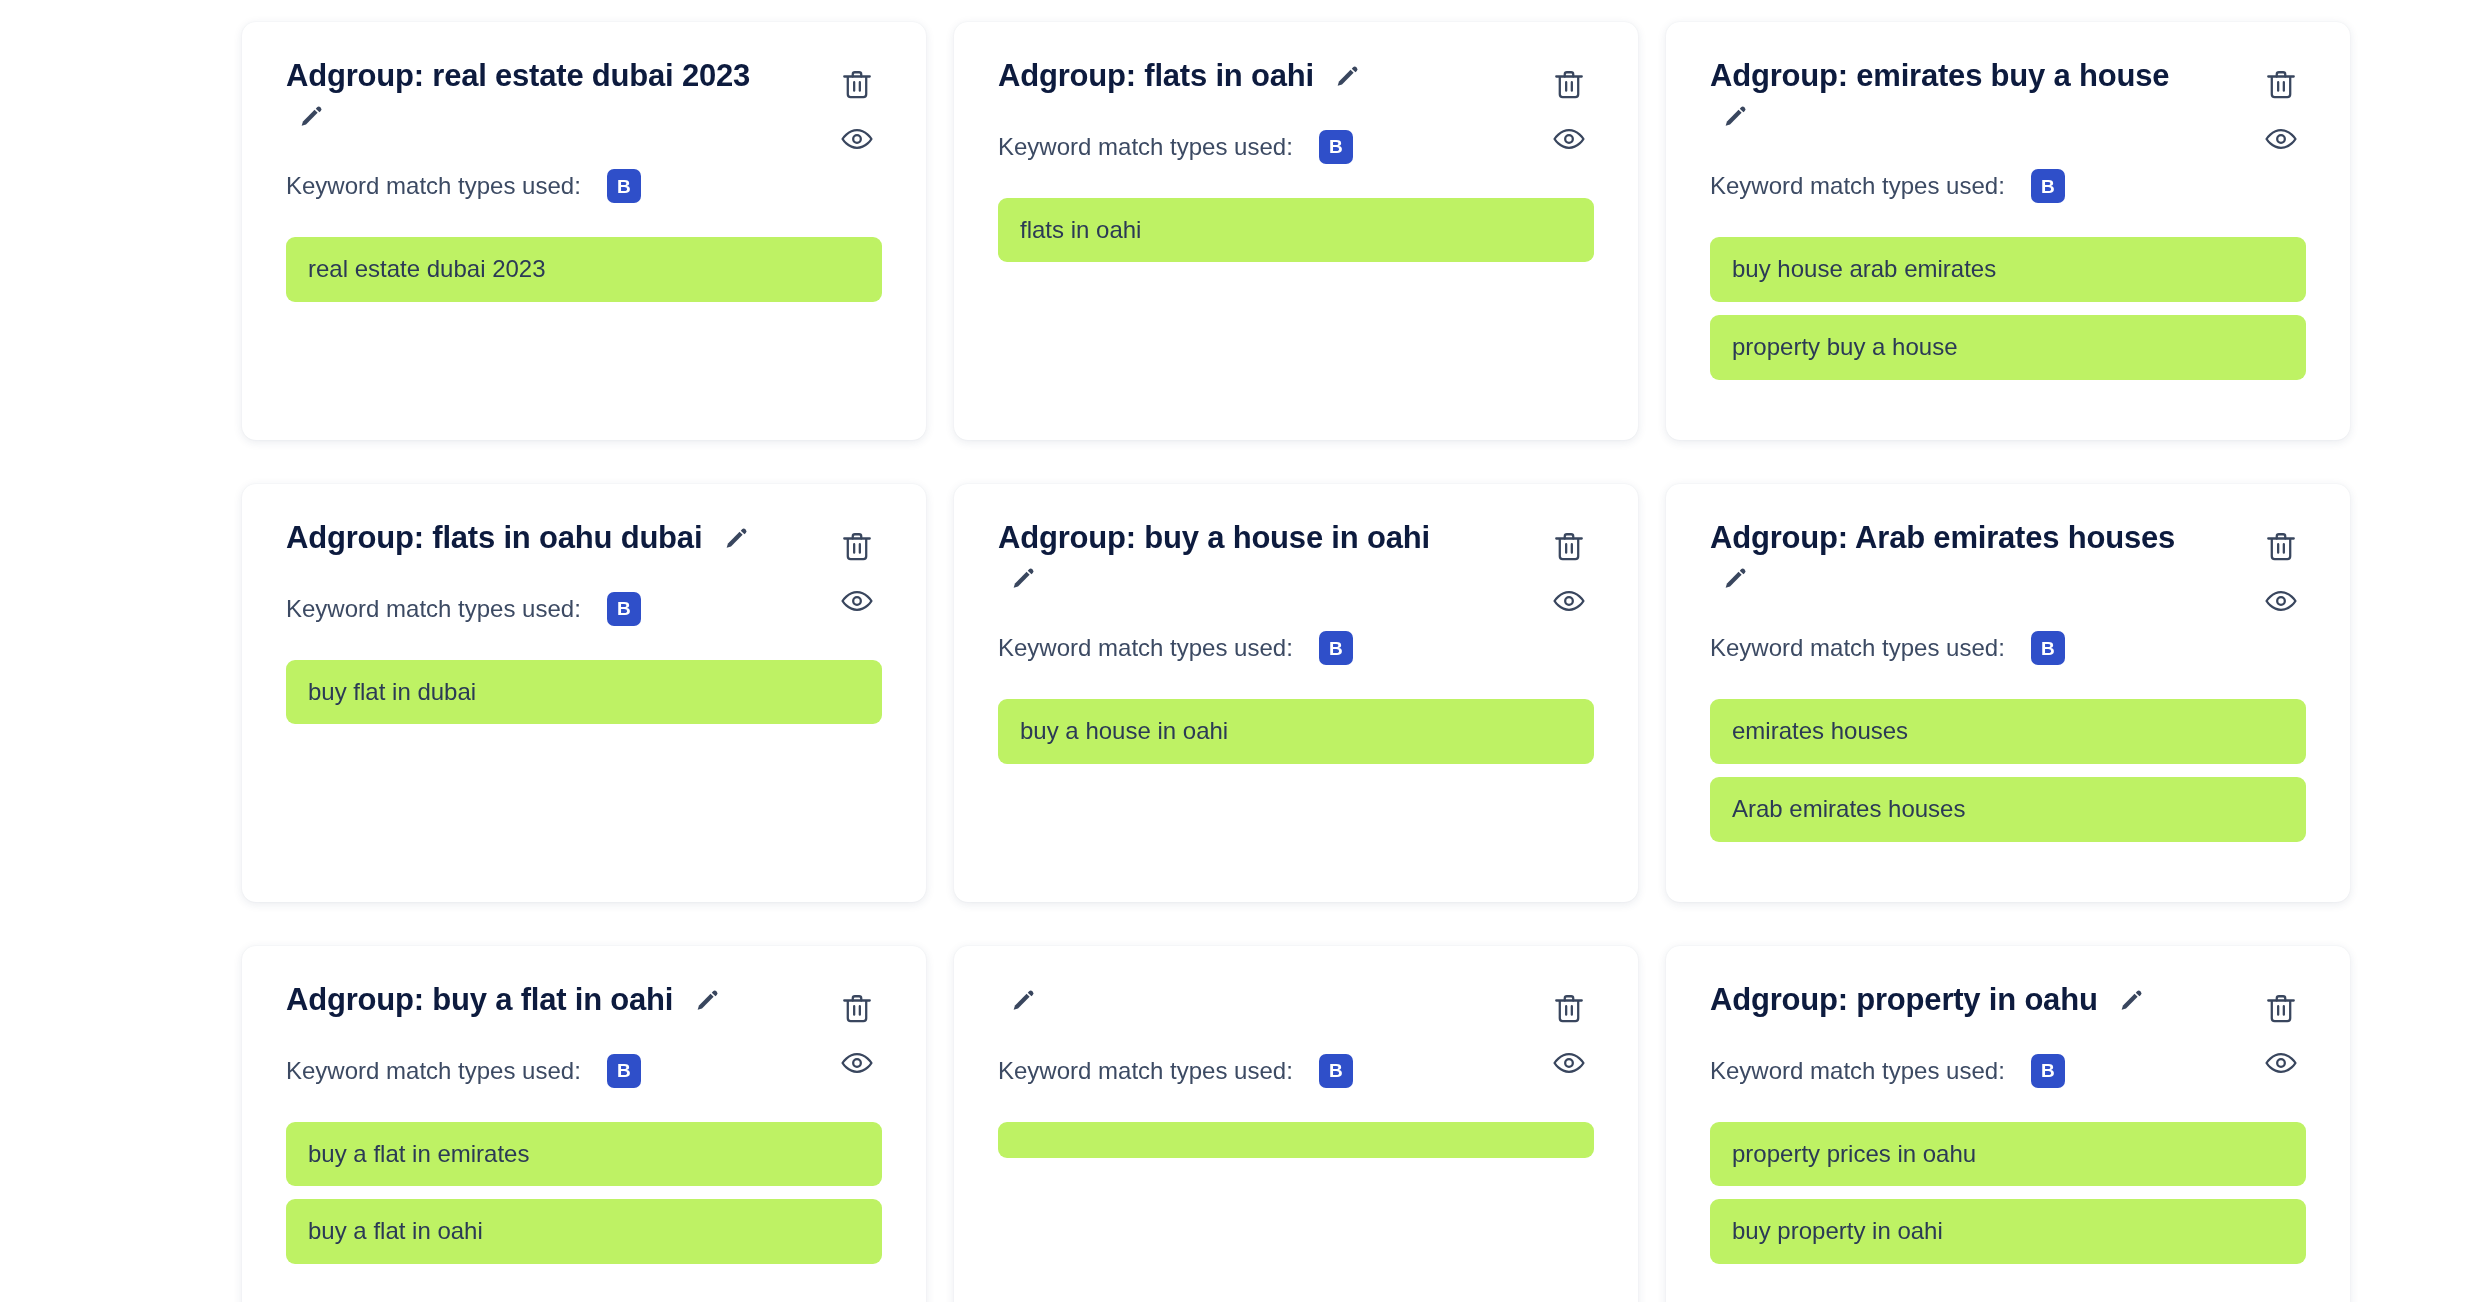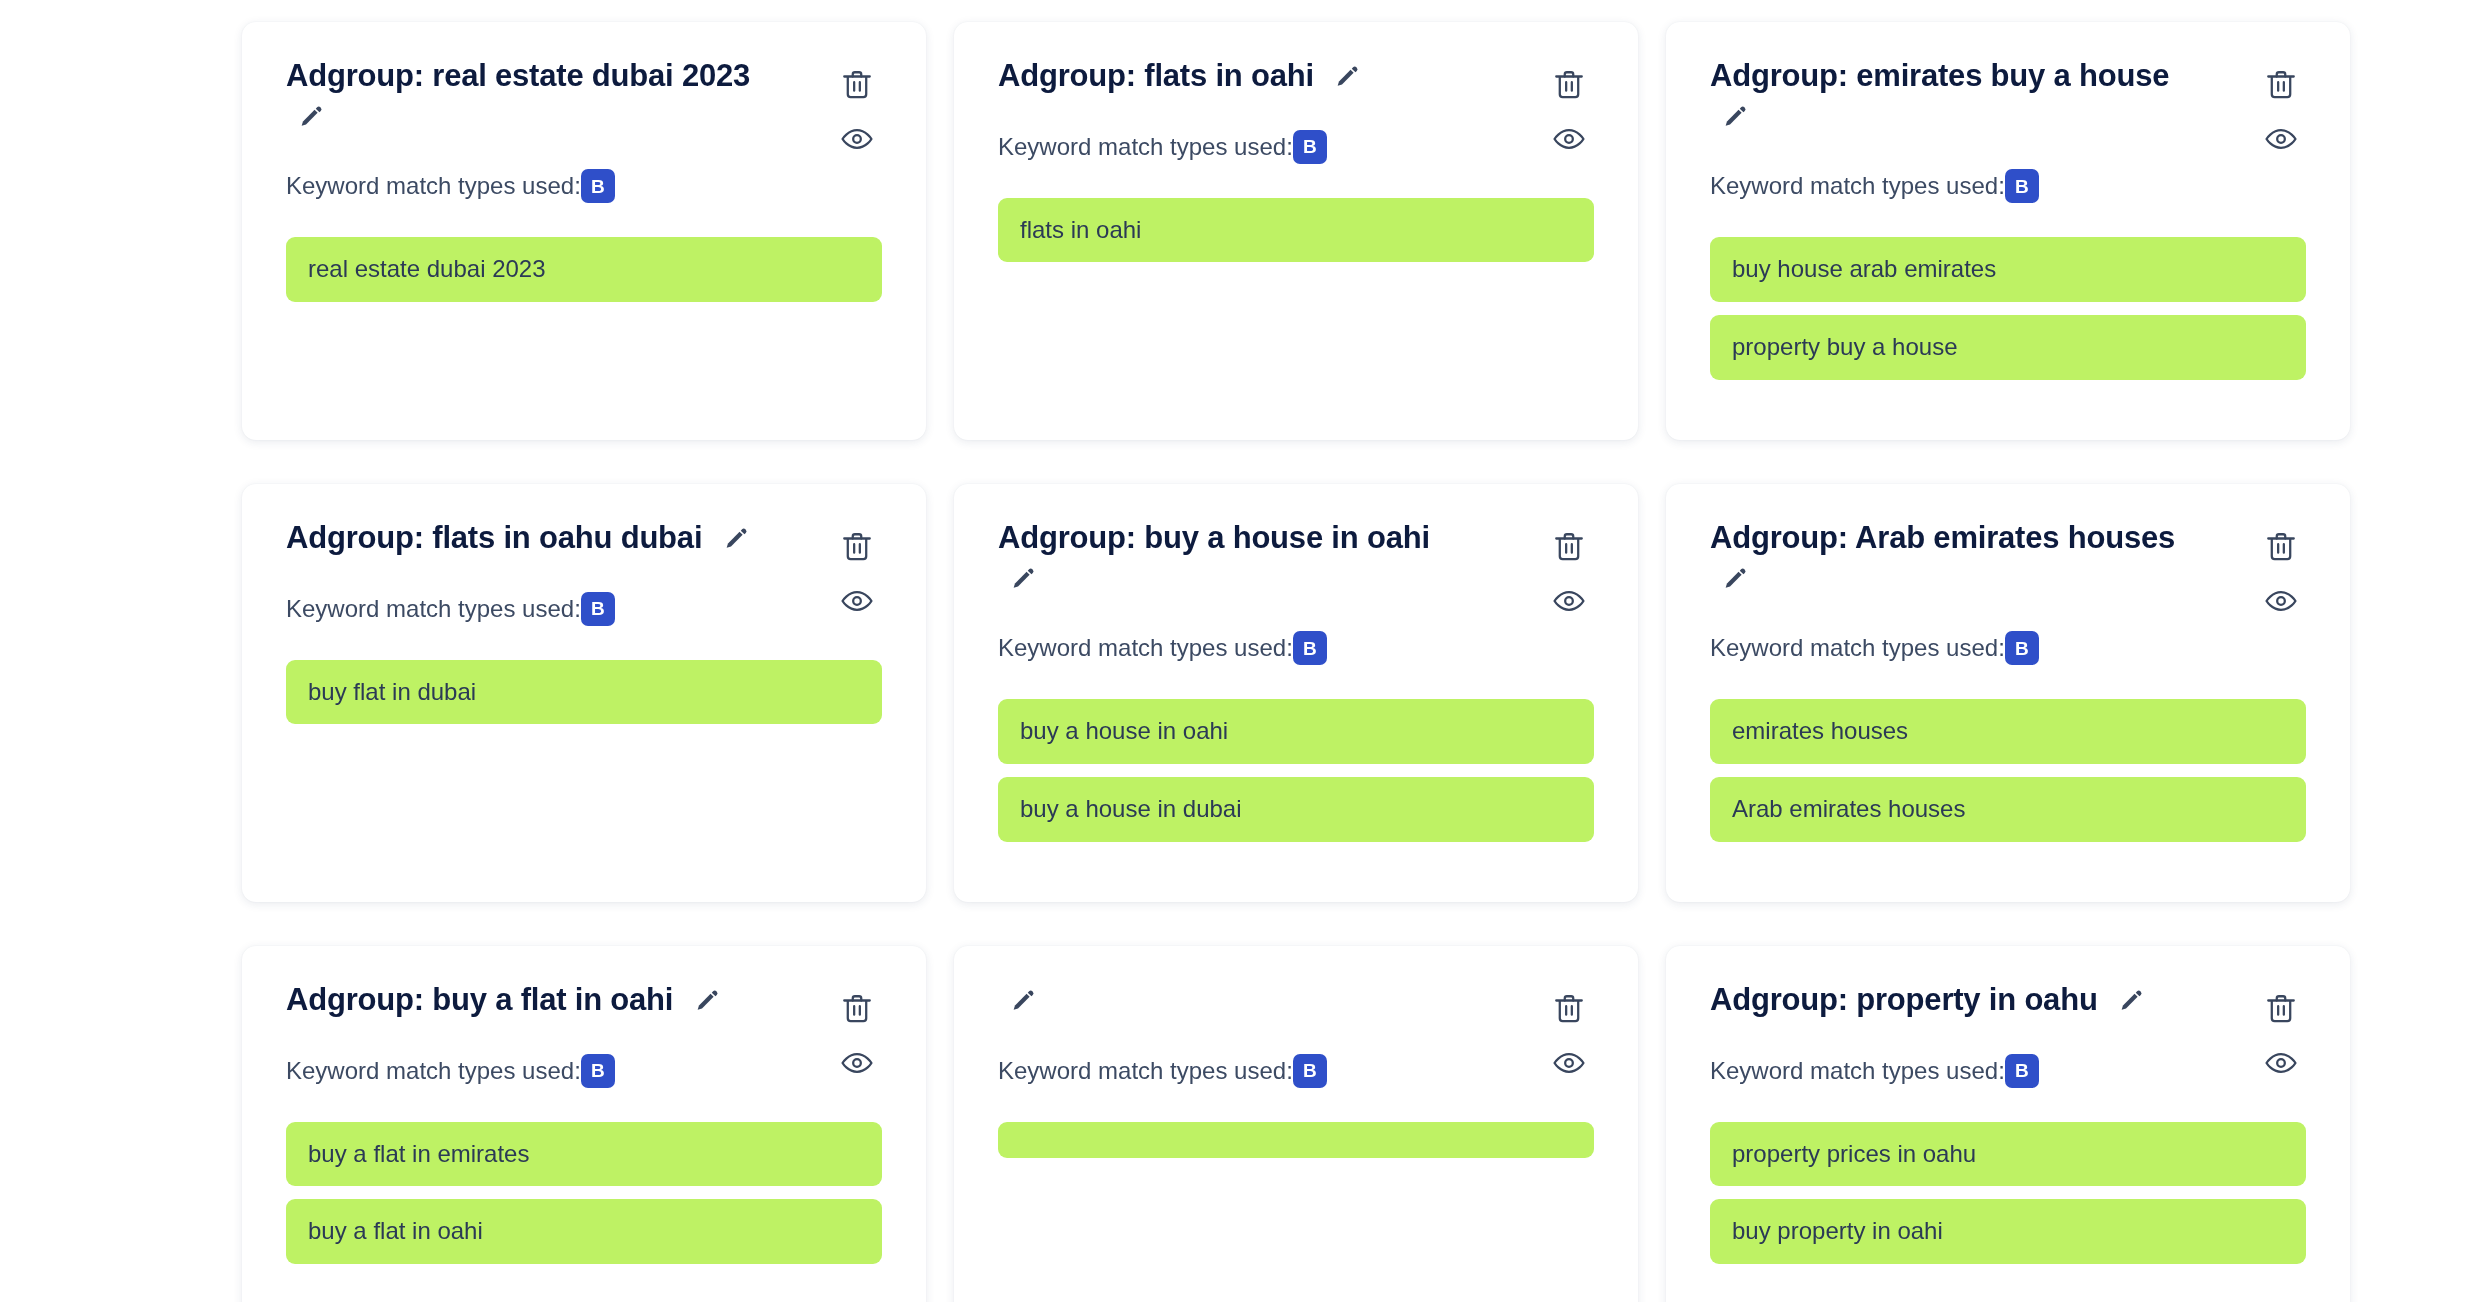--- a/index.html
+++ b/index.html
@@ -66,21 +66,21 @@
     display: inline-block;
     vertical-align: -3px;
     margin-left: 12px;
     cursor: pointer;
   }
   .pencil svg { display:block; }
 
   .match-row {
     display: flex;
     align-items: center;
-    gap: 0;
+    gap: 26px;
     margin-top: 34px;
   }
   .match-label {
     font-size: 24px;
     color: #3c4a63;
     line-height: 1;
   }
   .badge {
     background: #2f4fc9;
     color: #ffffff;
@@ -285,21 +285,20 @@
 
       <div class="match-row">
         <span class="match-label">Keyword match types used:</span>
         <span class="badges">
             <span class="badge">B</span>
           </span>
       </div>
 
       <div class="keywords">
           <div class="kw-pill">buy a house in oahi</div>
-          <div class="kw-pill">buy a house in dubai</div>
         </div>
     </div>
   </div>
 
   <div class="cell">
     <div class="card">
       <div class="card-actions">
         <button class="icon-btn" title="delete">
           <svg width="34" height="34" viewBox="0 0 24 24" fill="none" stroke="#39465e" stroke-width="1.6" stroke-linecap="round" stroke-linejoin="round">
             <path d="M3 6h18"></path>

